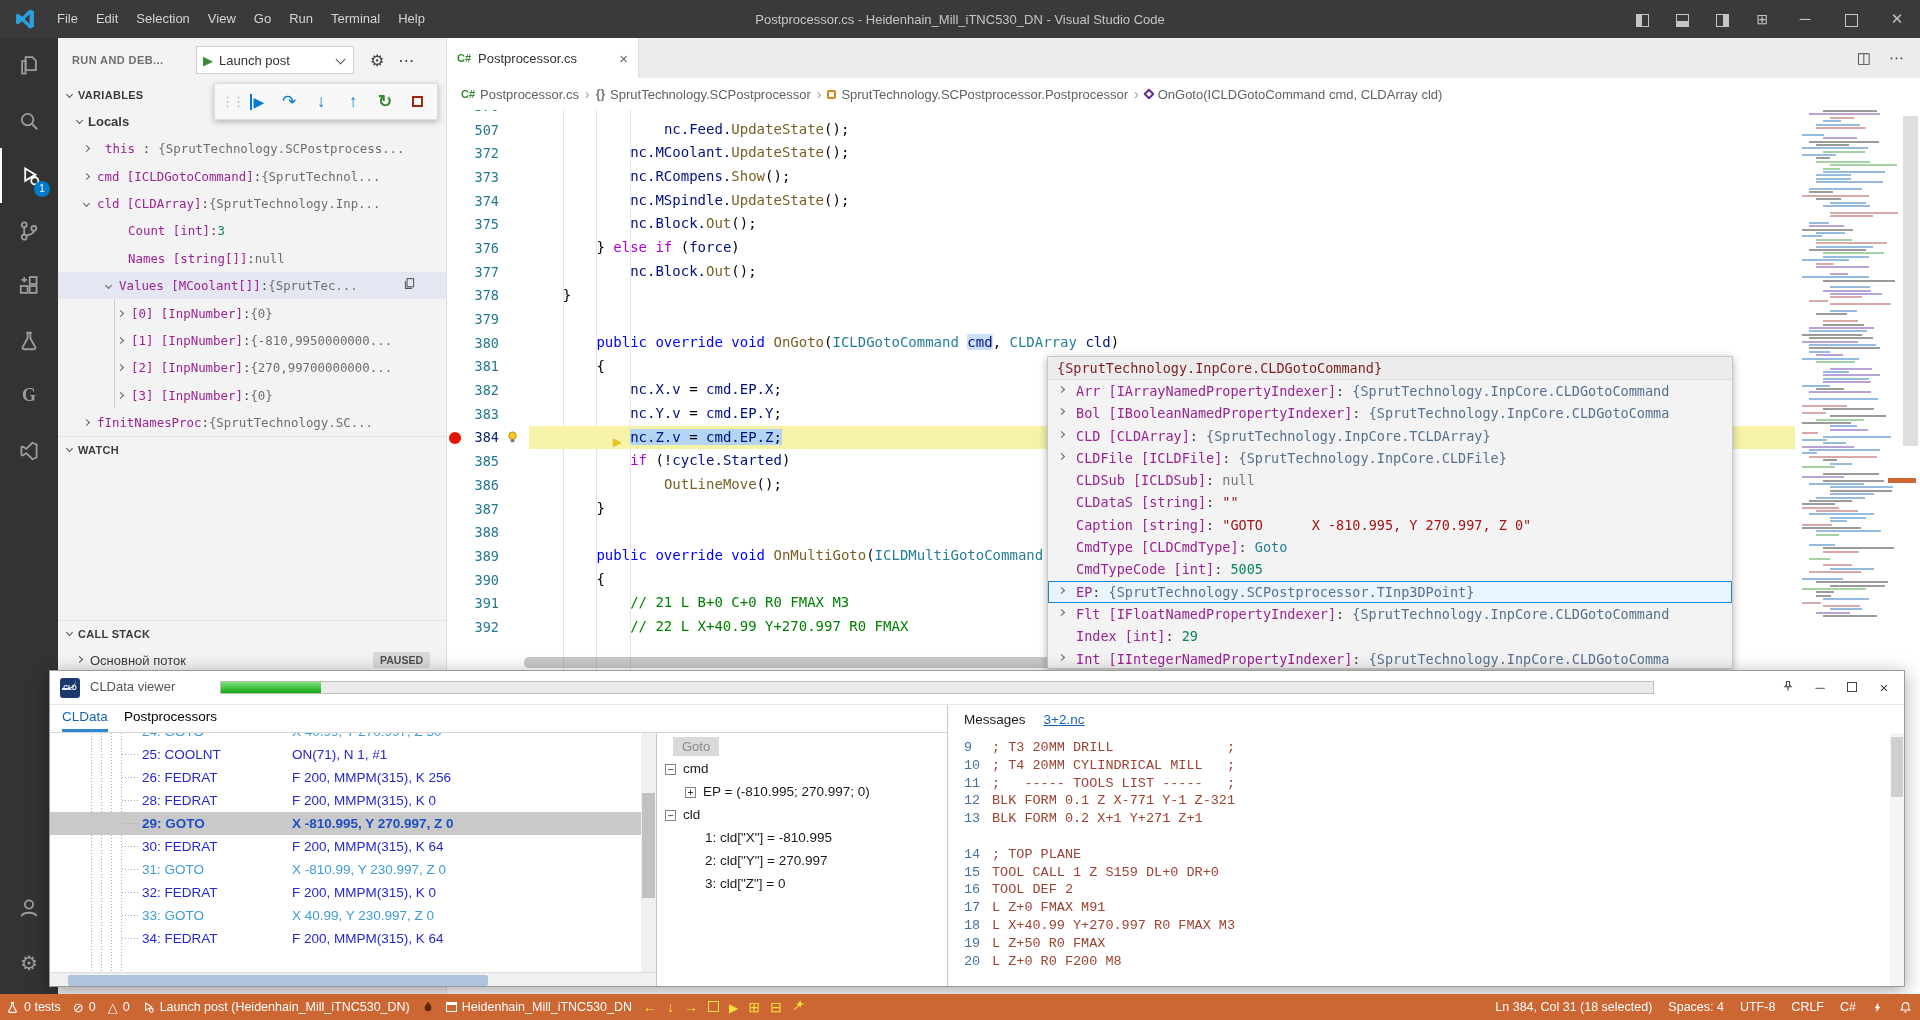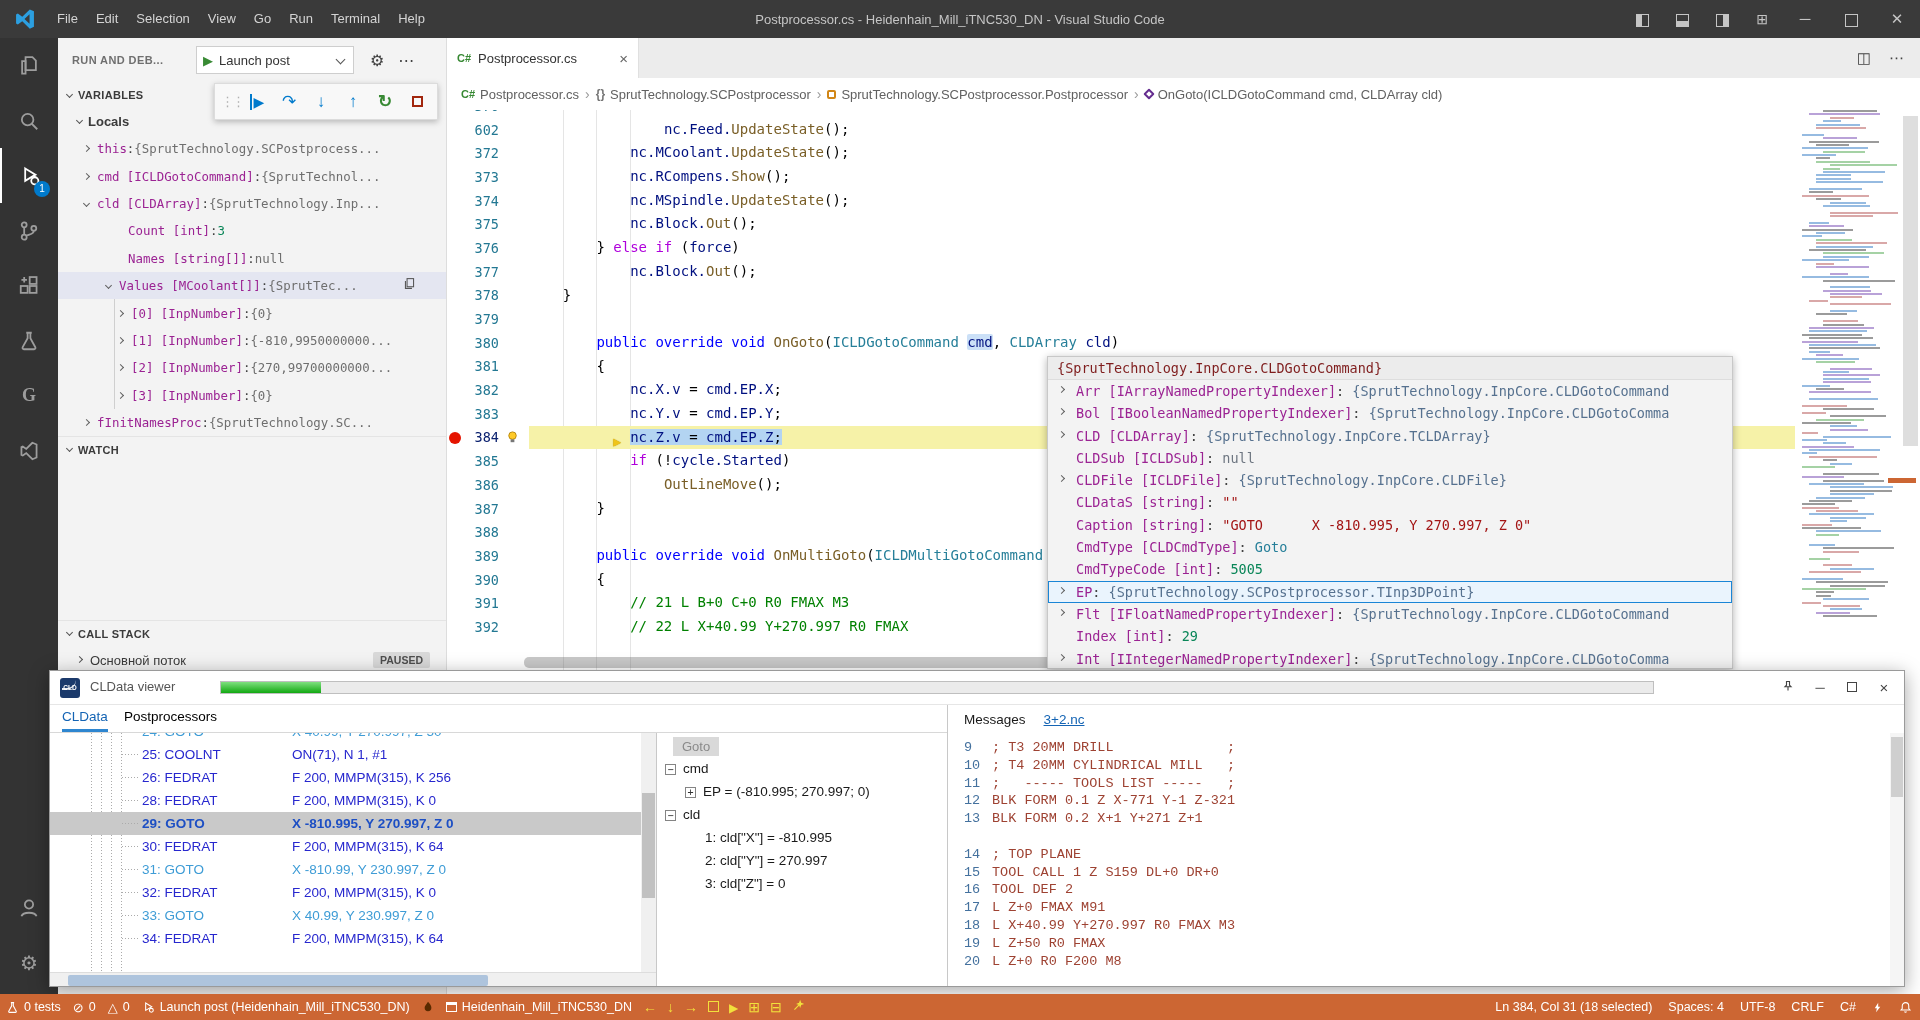--- a/index.html
+++ b/index.html
@@ -305,21 +305,21 @@
     </div>
     <div class="sec-header" style="border-top:none;">
       <span class="chev small" style="margin-right:6px;"></span>
       <span>VARIABLES</span>
     </div>
     <div class="locals-row">
       <span class="chev small" style="margin-right:6px;"></span>
       <span>Locals</span>
     </div>
     <div id="var-rows">
-        <div class="var-row" style="padding-left: 26px;">
+        <div class="var-row" style="padding-left: 26px; gap: 8px;">
           <span class="chev small right" style="border-color: rgb(97, 97, 97); margin: 0px 8px 0px 0px;"></span>
           <span class="vname">this</span>
           <span class="vsep">: </span>
           <span class="vval obj">{SprutTechnology.SCPostprocess...</span>
         </div>
         <div class="var-row" style="padding-left: 26px;">
           <span class="chev small right" style="border-color: rgb(97, 97, 97); margin: 0px 8px 0px 0px;"></span>
           <span class="vname">cmd [ICLDGotoCommand]</span>
           <span class="vsep">: </span>
           <span class="vval obj">{SprutTechnol...</span>
@@ -452,21 +452,21 @@
       <div class="iguide" style="left:183px;"></div>
       <div class="code-lines" id="code-lines">
           <div class="code-row">
             <span class="glyph"></span>
             <span class="ln">370</span>
             <span class="lbm"></span>
             <span class="ccontent" style="padding-left: 101.16px;"><span class="tk-c">else</span></span>
           </div>
           <div class="code-row">
             <span class="glyph"></span>
-            <span class="ln">602</span>
+            <span class="ln">507</span>
             <span class="lbm"></span>
             <span class="ccontent" style="padding-left: 134.88px;"><span class="tk-v">nc.Feed.</span><span class="tk-m">UpdateState</span><span class="tk-p">();</span></span>
           </div>
           <div class="code-row">
             <span class="glyph"></span>
             <span class="ln">372</span>
             <span class="lbm"></span>
             <span class="ccontent" style="padding-left: 101.16px;"><span class="tk-v">nc.MCoolant.</span><span class="tk-m">UpdateState</span><span class="tk-p">();</span></span>
           </div>
           <div class="code-row">
@@ -767,22 +767,22 @@
     <div class="dbg-btn green"><span style="font-weight:bold;">↻</span></div>
     <div class="dbg-btn"><span class="stop-sq"></span></div>
   </div>
 
 <div class="popup">
   <div class="pop-header">{SprutTechnology.InpCore.CLDGotoCommand}</div>
   <div id="pop-rows">
       <div class="pop-row"><span class="chev small right pchev" style="border-color: rgb(97, 97, 97);"></span><span class="pname">Arr</span><span class="ptype"> [IArrayNamedPropertyIndexer]</span><span style="color: rgb(66, 66, 66);">: </span><span class="pv-obj">{SprutTechnology.InpCore.CLDGotoCommand</span></div>
       <div class="pop-row"><span class="chev small right pchev" style="border-color: rgb(97, 97, 97);"></span><span class="pname">Bol</span><span class="ptype"> [IBooleanNamedPropertyIndexer]</span><span style="color: rgb(66, 66, 66);">: </span><span class="pv-obj">{SprutTechnology.InpCore.CLDGotoComma</span></div>
       <div class="pop-row"><span class="chev small right pchev" style="border-color: rgb(97, 97, 97);"></span><span class="pname">CLD</span><span class="ptype"> [CLDArray]</span><span style="color: rgb(66, 66, 66);">: </span><span class="pv-obj">{SprutTechnology.InpCore.TCLDArray}</span></div>
+      <div class="pop-row"><span class="chev small right pchev" style="border-color: rgb(97, 97, 97);"></span><span class="pname">CLDFile</span><span class="ptype"> [ICLDFile]</span><span style="color: rgb(66, 66, 66);">: </span><span class="pv-obj">{SprutTechnology.InpCore.CLDFile}</span></div>
       <div class="pop-row"><span class="pname">CLDSub</span><span class="ptype"> [ICLDSub]</span><span style="color: rgb(66, 66, 66);">: </span><span class="pv-null">null</span></div>
-      <div class="pop-row"><span class="chev small right pchev" style="border-color: rgb(97, 97, 97);"></span><span class="pname">CLDFile</span><span class="ptype"> [ICLDFile]</span><span style="color: rgb(66, 66, 66);">: </span><span class="pv-obj">{SprutTechnology.InpCore.CLDFile}</span></div>
       <div class="pop-row"><span class="pname">CLDataS</span><span class="ptype"> [string]</span><span style="color: rgb(66, 66, 66);">: </span><span class="pv-str">""</span></div>
       <div class="pop-row"><span class="pname">Caption</span><span class="ptype"> [string]</span><span style="color: rgb(66, 66, 66);">: </span><span class="pv-str">"GOTO      X -810.995, Y 270.997, Z 0"</span></div>
       <div class="pop-row"><span class="pname">CmdType</span><span class="ptype"> [CLDCmdType]</span><span style="color: rgb(66, 66, 66);">: </span><span class="pv-enum">Goto</span></div>
       <div class="pop-row"><span class="pname">CmdTypeCode</span><span class="ptype"> [int]</span><span style="color: rgb(66, 66, 66);">: </span><span class="pv-num">5005</span></div>
       <div class="pop-row sel"><span class="chev small right pchev" style="border-color: rgb(97, 97, 97);"></span><span class="pname">EP</span><span style="color: rgb(66, 66, 66);">: </span><span class="pv-obj">{SprutTechnology.SCPostprocessor.TInp3DPoint}</span></div>
       <div class="pop-row"><span class="chev small right pchev" style="border-color: rgb(97, 97, 97);"></span><span class="pname">Flt</span><span class="ptype"> [IFloatNamedPropertyIndexer]</span><span style="color: rgb(66, 66, 66);">: </span><span class="pv-obj">{SprutTechnology.InpCore.CLDGotoCommand</span></div>
       <div class="pop-row"><span class="pname">Index</span><span class="ptype"> [int]</span><span style="color: rgb(66, 66, 66);">: </span><span class="pv-num">29</span></div>
       <div class="pop-row"><span class="chev small right pchev" style="border-color: rgb(97, 97, 97);"></span><span class="pname">Int</span><span class="ptype"> [IIntegerNamedPropertyIndexer]</span><span style="color: rgb(66, 66, 66);">: </span><span class="pv-obj">{SprutTechnology.InpCore.CLDGotoComma</span></div>
     </div>
 </div>

